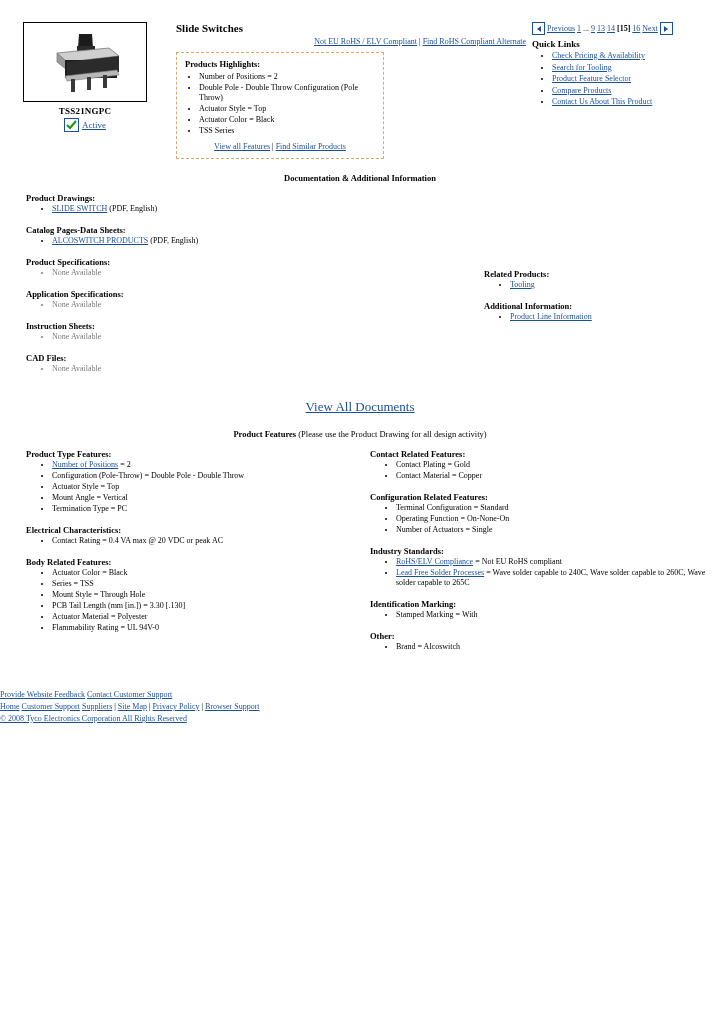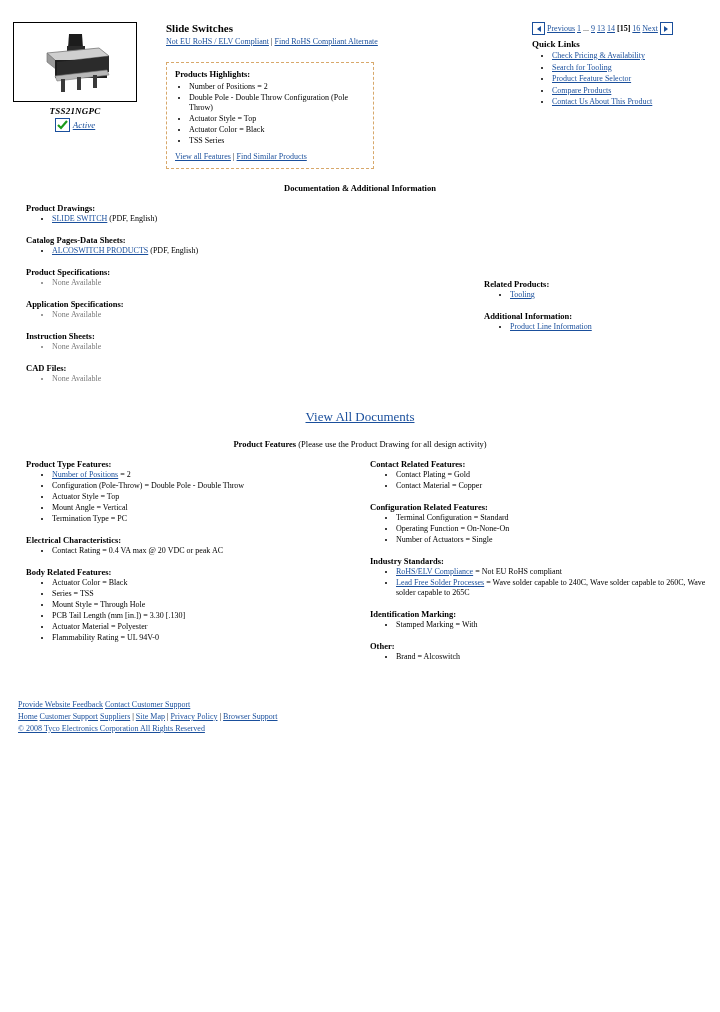--- a/index.html
+++ b/index.html
@@ -7,48 +7,48 @@
     width:720px;height:1012px;
     font-family:"Liberation Serif", serif;
     font-size:9px;color:#000000;
     -webkit-font-smoothing:none;
   }
   a{color:#1a4f9c;text-decoration:underline;}
   .page{position:relative;width:720px;height:1012px;overflow:hidden;}
 
   
   .top{display:flex;align-items:flex-start;padding:22px 0 0 0;}
-  .prod-col{width:150px;flex:0 0 150px;text-align:center;padding-left:0;font-style:italic;}
+  .prod-col{width:150px;flex:0 0 150px;text-align:center;padding-left:10px;}
   .prod-photo{
     width:122px;height:78px;margin:0 auto;
     border:1px solid #000;background:#fff;
     display:flex;align-items:center;justify-content:center;overflow:hidden;
   }
   .switch-svg{display:block;}
   .pn{font-weight:bold;font-size:9px;margin-top:4px;letter-spacing:.2px;}
   .active-row{display:flex;align-items:center;justify-content:center;gap:3px;margin-top:2px;text-align:right;}
   .chk{
     width:13px;height:12px;border:1px solid #1a4f9c;background:#fff;
     display:inline-flex;align-items:center;justify-content:center;
   }
   .chk svg{display:block;}
 
   .mid-col{flex:1;padding-left:8px;padding-right:6px;}
   .h-title{font-weight:bold;font-size:11px;margin:0 0 3px 8px;}
-  .rohs-links{margin:0 0 16px 8px;font-size:8px;}
+  .rohs-links{margin:0 0 6px 8px;font-size:8px;text-align:right;}
   .highlights{
     border:1px dashed #d8a86a;
     margin:4px 8px 0 8px;padding:6px 8px 7px 8px;
     width:190px;
   }
   .hl-title{font-weight:bold;font-size:8.5px;margin-bottom:3px;}
   ul{margin:0;padding:0 0 0 14px;}
   li{margin:0 0 1px 0;line-height:1.25;}
   .hl ul li{font-size:8px;}
-  .hl-foot{margin-top:6px;font-size:8px;}
+  .hl-foot{margin-top:6px;font-size:8px;text-align:center;}
 
   .quick-col{width:182px;flex:0 0 182px;padding-right:6px;}
   .pager{display:flex;align-items:center;gap:2px;font-size:8px;white-space:nowrap;}
   .arrowbtn{
     width:11px;height:11px;border:1px solid #1a4f9c;background:#fff;
     display:inline-flex;align-items:center;justify-content:center;flex:0 0 11px;
   }
   .arrowbtn svg{display:block;}
   .pager a{font-size:8px;}
   .ql-title{font-weight:bold;font-size:9px;margin:4px 0 2px 0;}
@@ -71,21 +71,21 @@
 
   .viewall{text-align:center;margin:14px 0 0 0;font-size:13px;}
 
   
   .feat-row{display:flex;margin-top:6px;}
   .feat-l{width:340px;flex:0 0 340px;padding-left:26px;}
   .feat-r{flex:1;padding-left:4px;}
   .feat-r .grp ul{padding-left:26px;}
 
   
-  .footer{margin-top:26px;padding-left:18px;font-size:8px;line-height:1.5;}
+  .footer{margin-top:26px;padding-left:0;font-size:8px;line-height:1.5;}
   .footer a{font-size:8px;}
   .footer .line{margin-bottom:0px;}
 </style>
 </head>
 <body>
 
 <div class="page">
 
   <div class="top">
 

